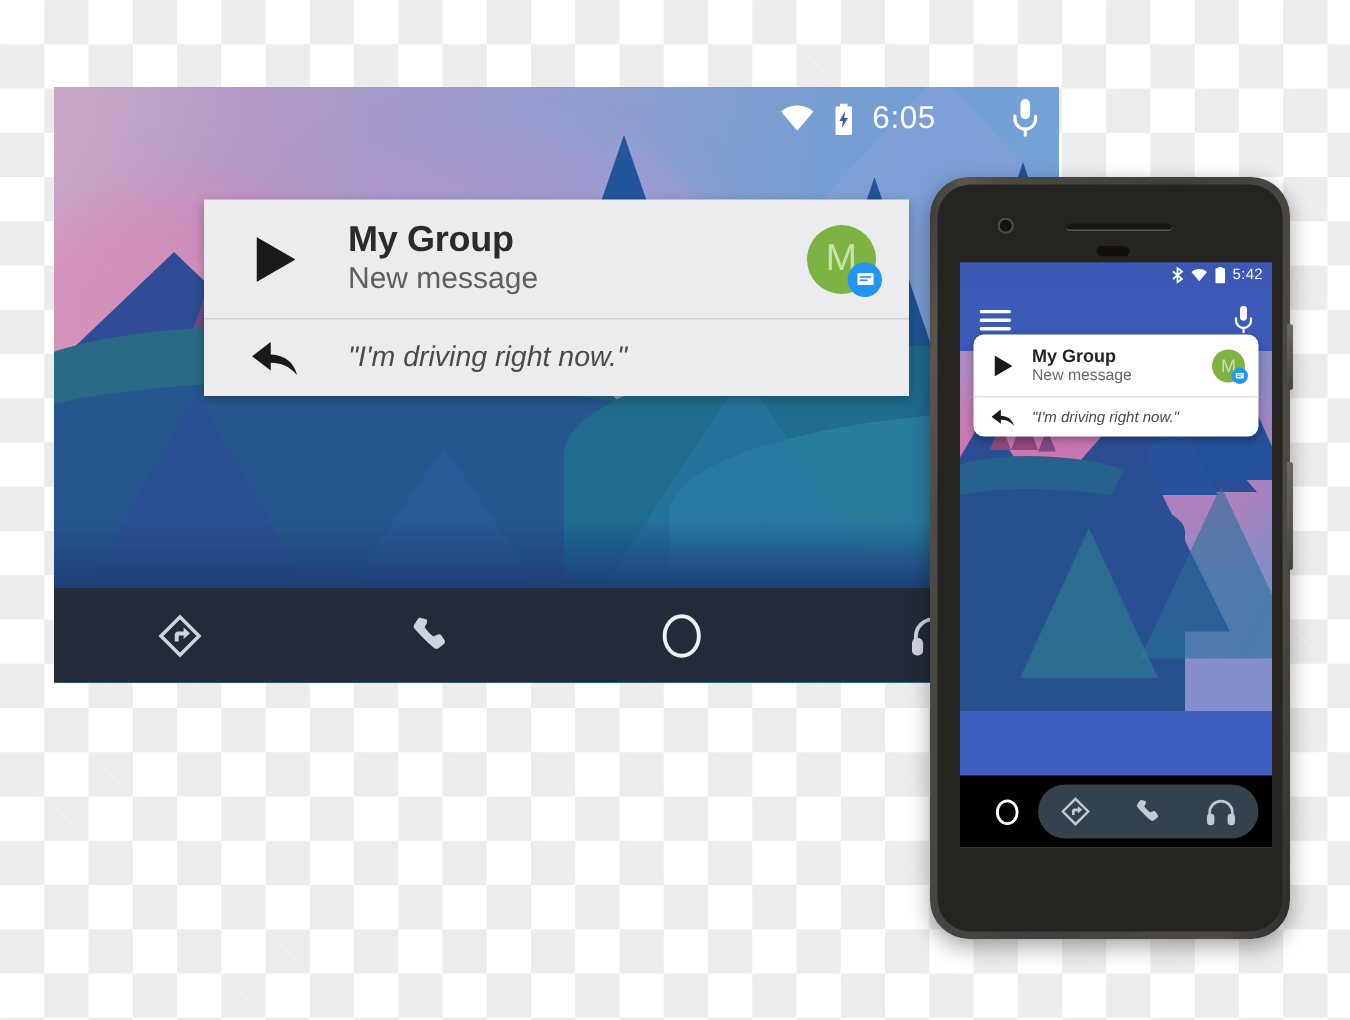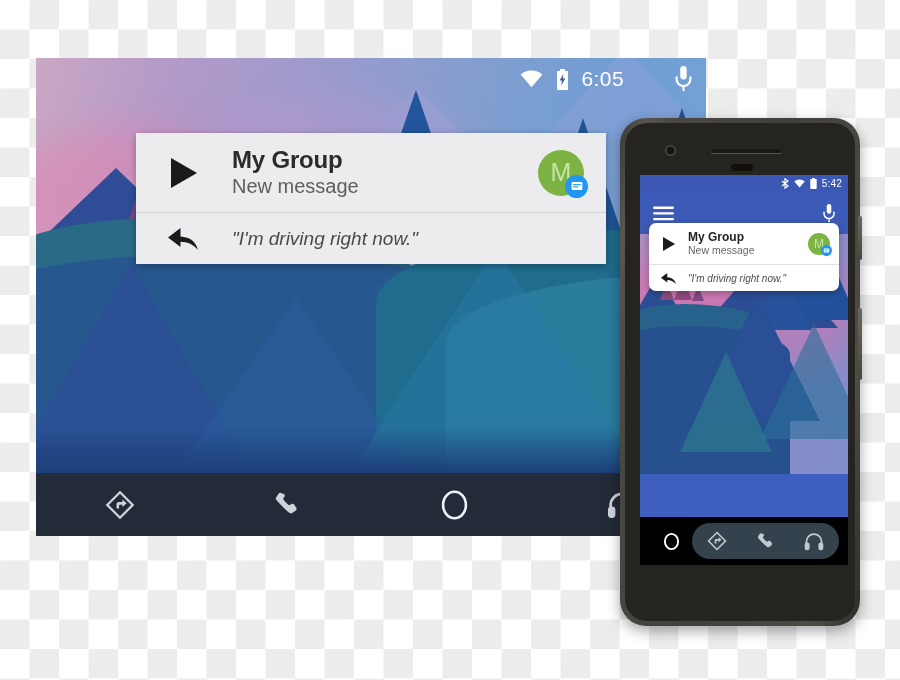--- a/index.html
+++ b/index.html
@@ -9,21 +9,21 @@
     background-color:#ffffff;
     background-image:
       linear-gradient(45deg,#ececec 25%,transparent 25%,transparent 75%,#ececec 75%,#ececec),
       linear-gradient(45deg,#ececec 25%,transparent 25%,transparent 75%,#ececec 75%,#ececec);
     background-size:59px 59px;
     background-position:0 0,29.5px 29.5px;
   }
 
   
   #car-unit{
-    position:absolute;left:36px;top:58px;width:670px;height:478px;
+    position:absolute;left:36px;top:58px;width:670px;height:397px;
     overflow:hidden;background:#2b3b66;
   }
   .wall{position:absolute;inset:0;overflow:hidden;}
   .sky{
     position:absolute;left:0;top:0;width:100%;height:100%;
     background:linear-gradient(100deg,#c9a8c4 0%,#b49ac9 18%,#9a9bcd 40%,#7f9ed0 62%,#6e9ed4 80%,#7ba5d6 100%);
   }
   .glow{
     position:absolute;border-radius:50%;filter:blur(18px);
   }

